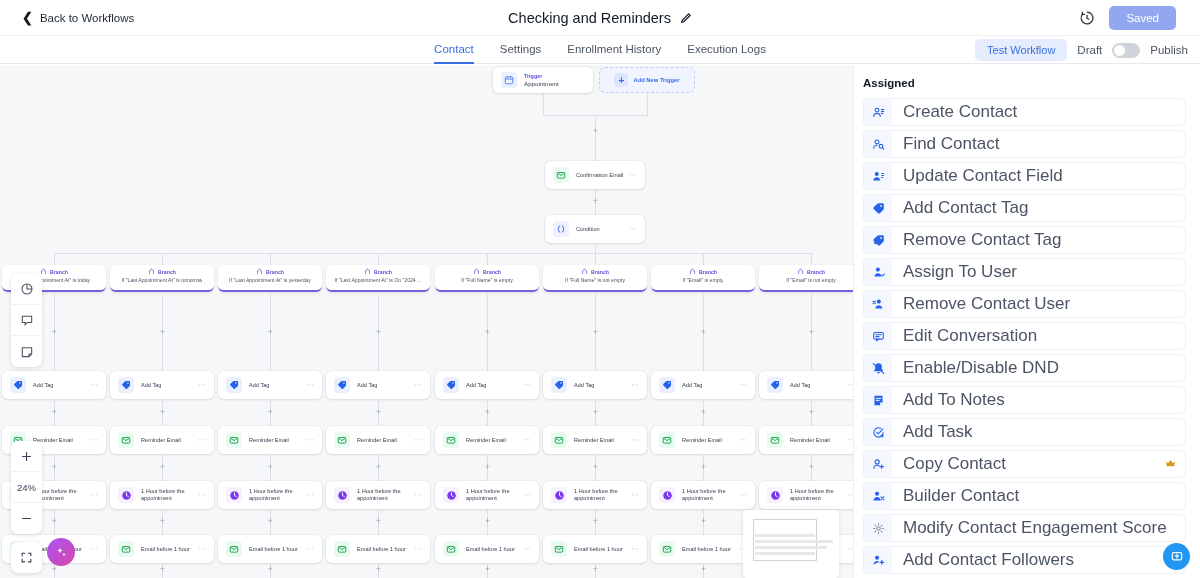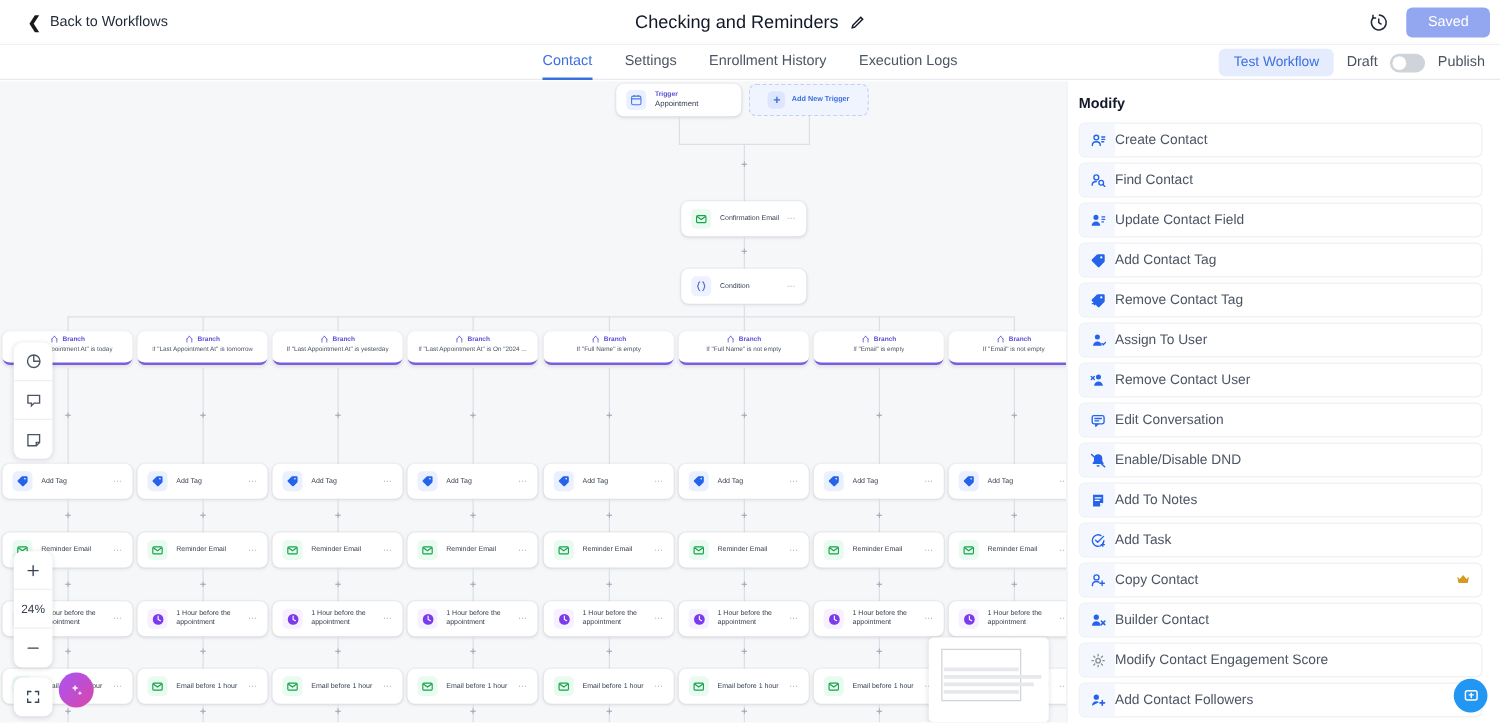--- a/index.html
+++ b/index.html
@@ -26,21 +26,21 @@
   .title-wrap {
     position: absolute; left: 0; right: 0;
     display: flex; align-items: center; justify-content: center; gap: 9px;
     pointer-events: none;
   }
   .title-wrap > * { pointer-events: auto; }
   .wf-title { font-size: 14.5px; color: #111827; font-weight: 500; }
   .pencil-ico { width: 12px; height: 12px; display:block; }
   .topbar-right {
     margin-left: auto; display: flex; align-items: center; gap: 14px;
-    margin-right: 8px;
+    margin-right: 24px;
   }
   .hist-ico { width: 16px; height: 16px; display: block; cursor: pointer; }
   .saved-btn {
     background: #93a7f0; color: #fff; font-size: 11.5px;
     padding: 6px 17px; border-radius: 5px; border: none; cursor: pointer;
     font-weight: 500;
   }
 
   
   .tabbar {
@@ -180,21 +180,21 @@
   .action-row {
     display: flex; align-items: center; height: 28px;
     margin: 0 14px 4px 9px; background: #fff;
     border: 1px solid #eef0f3; border-radius: 5px;
     cursor: pointer; position: relative;
   }
   .ar-ico {
     width: 28px; height: 26px; background: #f4f7fe; border-radius: 4px 0 0 4px;
     display: flex; align-items: center; justify-content: center; flex: 0 0 28px;
   }
-  .ar-label { font-size: 11px; color: #4b5563; }
+  .ar-label { font-size: 17px; color: #4b5563; margin-left: 11px; }
   .crown { position: absolute; right: 9px; top: 8px; }
 
   .chat-fab {
     position: absolute; right: 10px; bottom: 8px; width: 27px; height: 27px;
     border-radius: 50%; background: #2196f3; z-index: 40;
     display: flex; align-items: center; justify-content: center; cursor: pointer;
   }
   svg { display: block; }
 </style>
 </head>
@@ -848,21 +848,21 @@
     <div class="minimap">
       <div class="mm-frame"></div>
       <div class="mm-row" style="left:12px;top:24px;width:60px;"></div>
       <div class="mm-row" style="left:12px;top:30px;width:78px;"></div>
       <div class="mm-row" style="left:12px;top:36px;width:72px;"></div>
       <div class="mm-row" style="left:12px;top:42px;width:60px;"></div>
     </div>
   </div>
 
   <div class="rightpanel">
-    <div class="rp-title">Modify</div>
+    <div class="rp-title">Assigned</div>
     <div id="action-list">
         <div class="action-row">
           <span class="ar-ico">
             <svg width="13" height="13" viewBox="0 0 18 18" fill="none" stroke="#2563eb" stroke-width="1.5" stroke-linecap="round" stroke-linejoin="round">
               <circle cx="7" cy="5.6" r="2.6"></circle>
               <path d="M2.6 14.4c0-2.6 2-4.2 4.4-4.2s4.4 1.6 4.4 4.2"></path>
               <path d="M13 5h3.4M13 7.6h3.4M13 10.2h2.2"></path>
             </svg>
           </span>
           <span class="ar-label">Create Contact</span>

